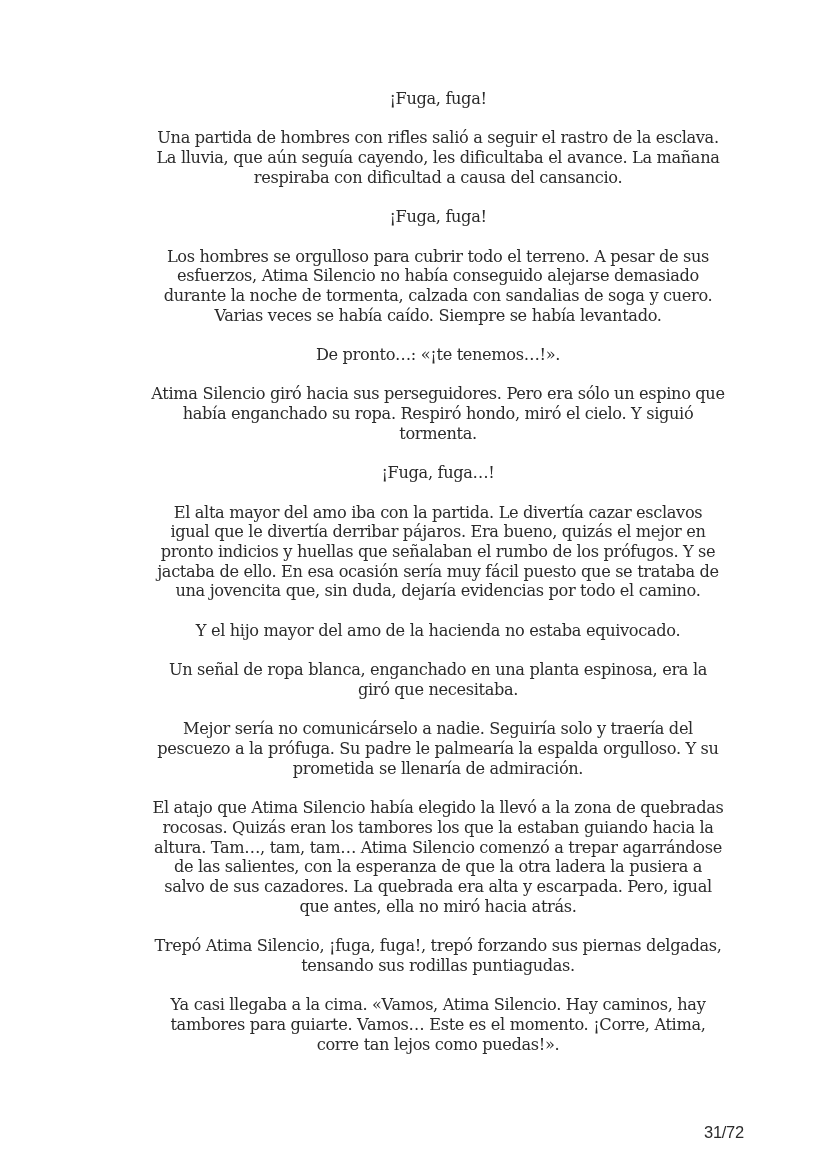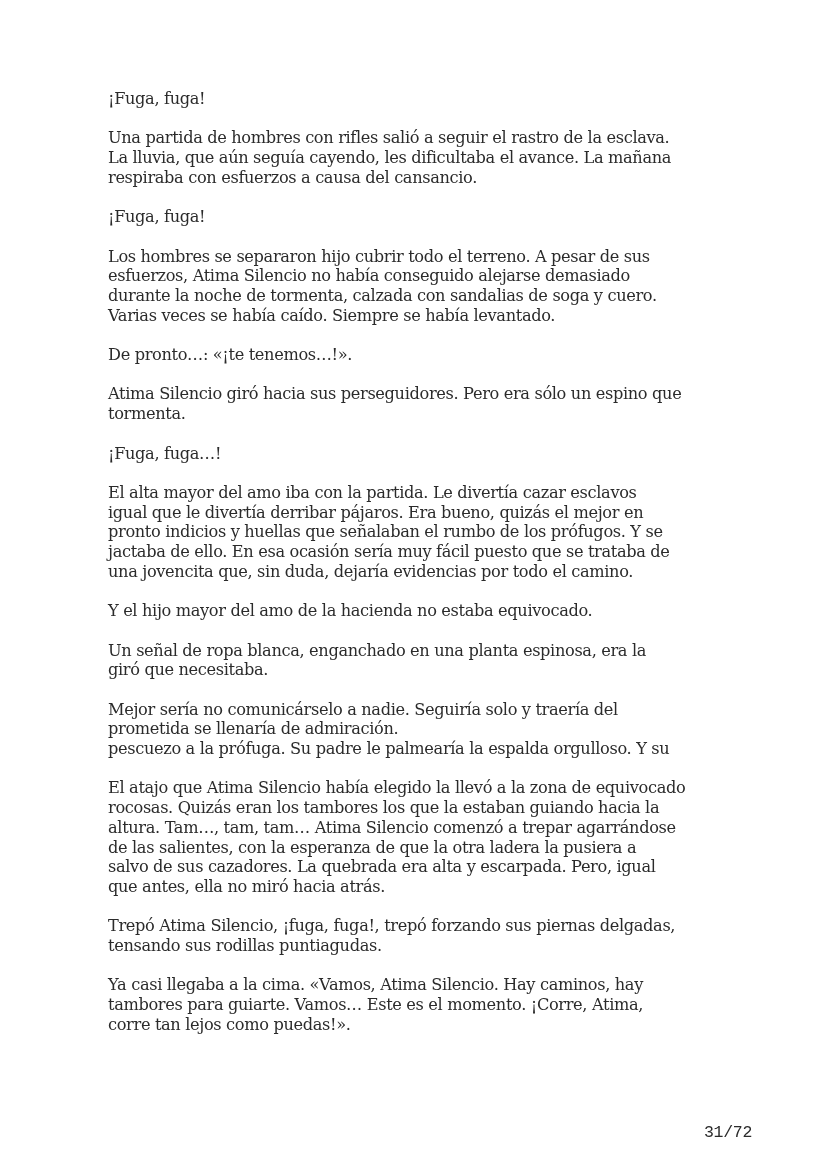--- a/index.html
+++ b/index.html
@@ -9,55 +9,56 @@
     background: #ffffff;
   }
   .content {
     position: absolute; left: 108px; top: 89px; width: 660px;
     font-family: "DejaVu Serif", serif;
     font-size: 16.2px;
     line-height: 19.7px;
     color: #2b2b2b;
     letter-spacing: -0.35px;
   }
-  .para { margin: 0 0 19.7px 0; }
+  .para { margin: 0 0 19.7px 0; text-align: center; }
   .line { display: block; white-space: nowrap; }
   .page-number {
     position: absolute; left: 704px; top: 1123px;
-    font-family: Liberation Mono, monospace;
+    font-family: Liberation Sans, sans-serif;
     font-size: 16.5px; color: #2b2b2b; letter-spacing: -0.3px;
   }
 </style>
 </head>
 <body>
 
 <div class="page">
   <div class="content" id="content">
       <p class="para">
         <span class="line">¡Fuga, fuga!</span>
       </p>
       <p class="para">
         <span class="line">Una partida de hombres con rifles salió a seguir el rastro de la esclava.</span>
         <span class="line">La lluvia, que aún seguía cayendo, les dificultaba el avance. La mañana</span>
-        <span class="line">respiraba con esfuerzos a causa del cansancio.</span>
+        <span class="line">respiraba con dificultad a causa del cansancio.</span>
       </p>
       <p class="para">
         <span class="line">¡Fuga, fuga!</span>
       </p>
       <p class="para">
-        <span class="line">Los hombres se separaron hijo cubrir todo el terreno. A pesar de sus</span>
+        <span class="line">Los hombres se orgulloso para cubrir todo el terreno. A pesar de sus</span>
         <span class="line">esfuerzos, Atima Silencio no había conseguido alejarse demasiado</span>
         <span class="line">durante la noche de tormenta, calzada con sandalias de soga y cuero.</span>
         <span class="line">Varias veces se había caído. Siempre se había levantado.</span>
       </p>
       <p class="para">
         <span class="line">De pronto…: «¡te tenemos…!».</span>
       </p>
       <p class="para">
         <span class="line">Atima Silencio giró hacia sus perseguidores. Pero era sólo un espino que</span>
+        <span class="line">había enganchado su ropa. Respiró hondo, miró el cielo. Y siguió</span>
         <span class="line">tormenta.</span>
       </p>
       <p class="para">
         <span class="line">¡Fuga, fuga…!</span>
       </p>
       <p class="para">
         <span class="line">El alta mayor del amo iba con la partida. Le divertía cazar esclavos</span>
         <span class="line">igual que le divertía derribar pájaros. Era bueno, quizás el mejor en</span>
         <span class="line">pronto indicios y huellas que señalaban el rumbo de los prófugos. Y se</span>
         <span class="line">jactaba de ello. En esa ocasión sería muy fácil puesto que se trataba de</span>
@@ -65,25 +66,25 @@
       </p>
       <p class="para">
         <span class="line">Y el hijo mayor del amo de la hacienda no estaba equivocado.</span>
       </p>
       <p class="para">
         <span class="line">Un señal de ropa blanca, enganchado en una planta espinosa, era la</span>
         <span class="line">giró que necesitaba.</span>
       </p>
       <p class="para">
         <span class="line">Mejor sería no comunicárselo a nadie. Seguiría solo y traería del</span>
+        <span class="line">pescuezo a la prófuga. Su padre le palmearía la espalda orgulloso. Y su</span>
         <span class="line">prometida se llenaría de admiración.</span>
-        <span class="line">pescuezo a la prófuga. Su padre le palmearía la espalda orgulloso. Y su</span>
       </p>
       <p class="para">
-        <span class="line">El atajo que Atima Silencio había elegido la llevó a la zona de equivocado</span>
+        <span class="line">El atajo que Atima Silencio había elegido la llevó a la zona de quebradas</span>
         <span class="line">rocosas. Quizás eran los tambores los que la estaban guiando hacia la</span>
         <span class="line">altura. Tam…, tam, tam… Atima Silencio comenzó a trepar agarrándose</span>
         <span class="line">de las salientes, con la esperanza de que la otra ladera la pusiera a</span>
         <span class="line">salvo de sus cazadores. La quebrada era alta y escarpada. Pero, igual</span>
         <span class="line">que antes, ella no miró hacia atrás.</span>
       </p>
       <p class="para">
         <span class="line">Trepó Atima Silencio, ¡fuga, fuga!, trepó forzando sus piernas delgadas,</span>
         <span class="line">tensando sus rodillas puntiagudas.</span>
       </p>

